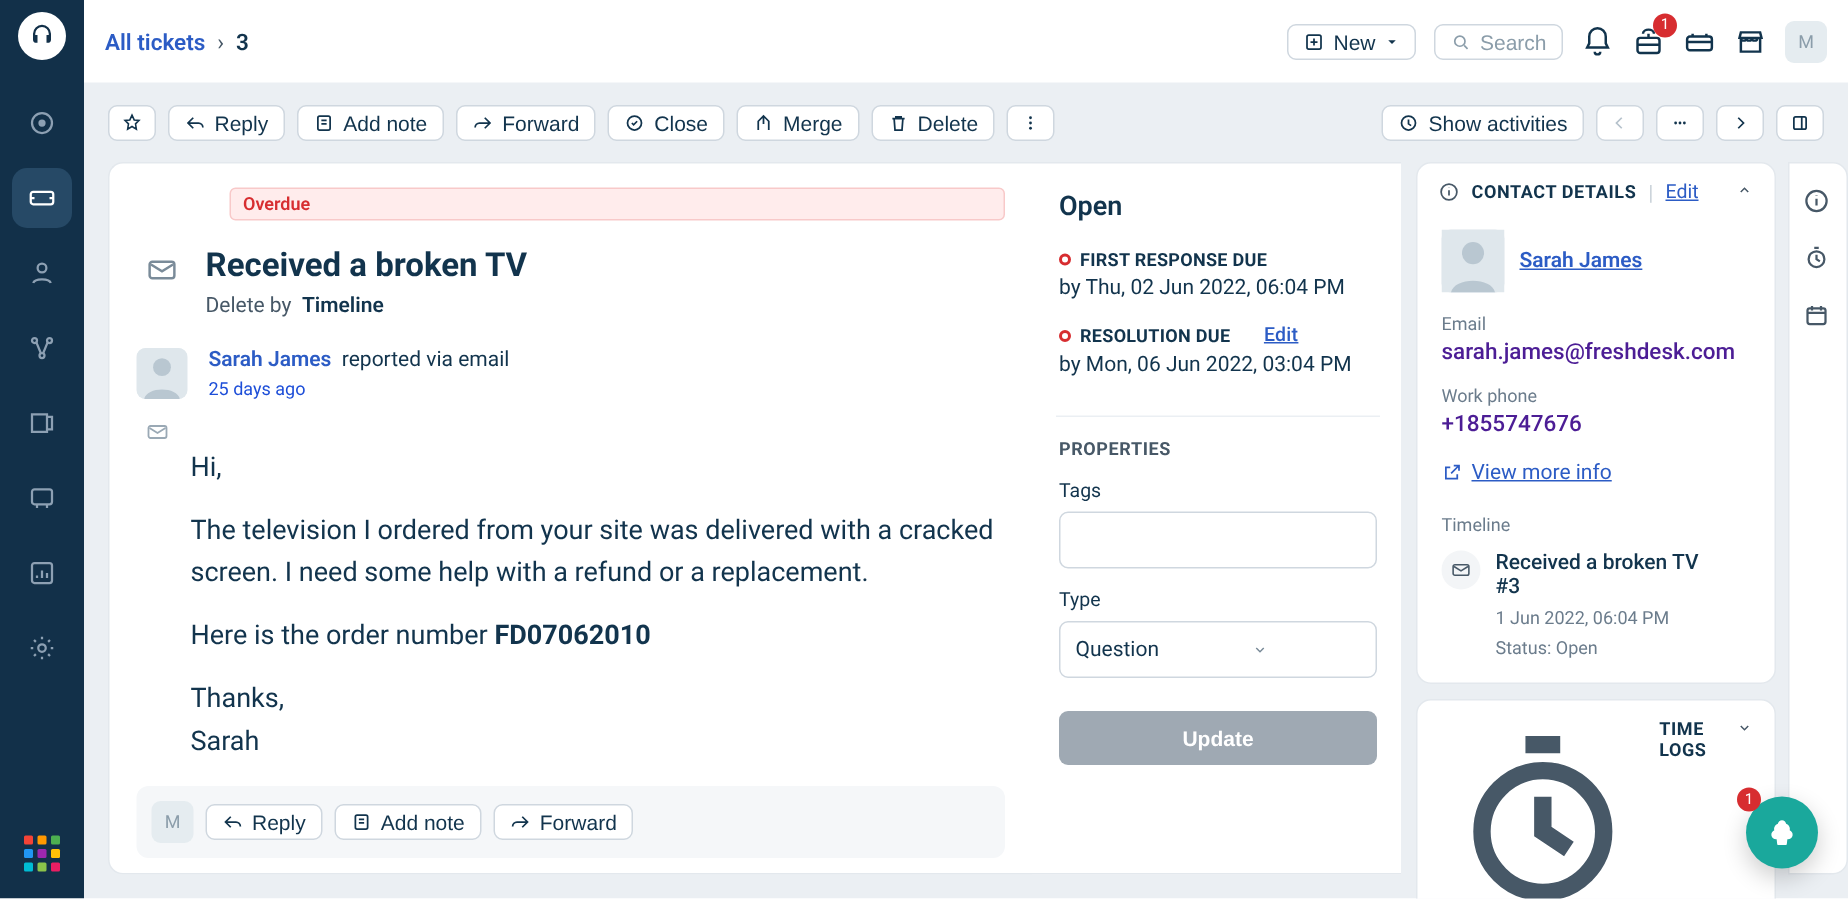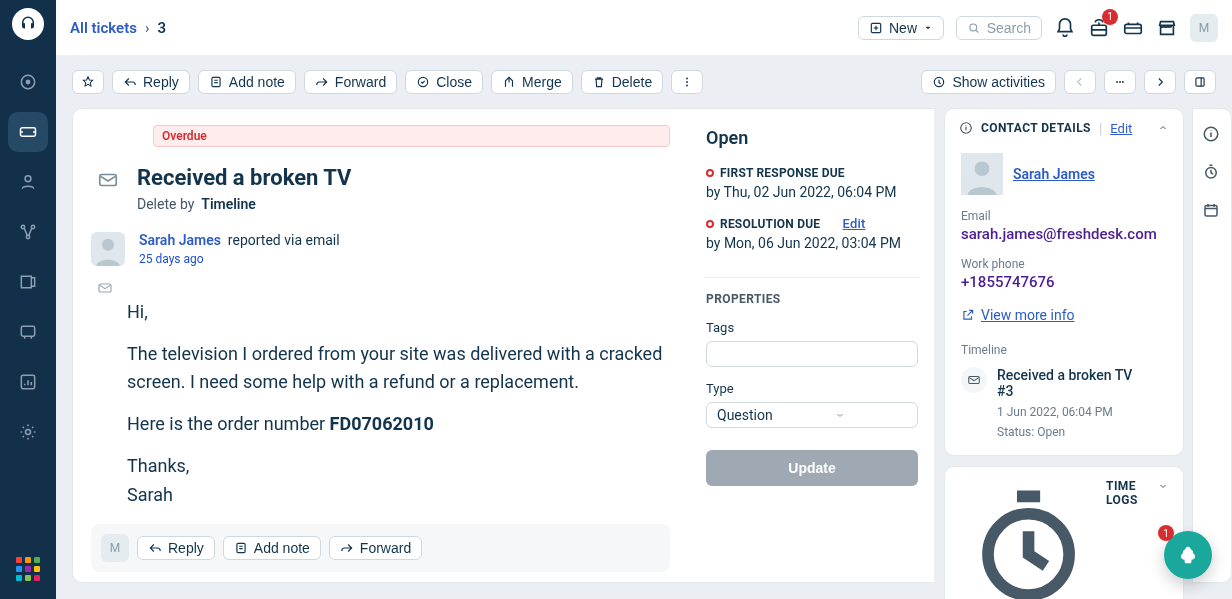--- a/index.html
+++ b/index.html
@@ -135,21 +135,21 @@
   .status-title { font-size:18px; font-weight:600; margin-bottom:18px;}
   .sla { margin-bottom:16px; }
   .sla-head { display:flex;align-items:center; gap:6px; font-size:12px; font-weight:700; color:#12344d; letter-spacing:.2px;}
   .sla-head .dot { width:8px;height:8px;border-radius:50%; background:#fff; border:2px solid var(--red); }
   .sla-head a { color:var(--blue); font-weight:500; font-size:13px; margin-left:4px;}
   .sla .when { color:#12344d; margin-top:4px;}
   .divider { border:none;border-top:1px solid #ebeff3; margin:10px -2px 14px;}
   .sect-label { font-size:12px; font-weight:700; letter-spacing:.4px; color:#475867;}
   .field-label { font-size:13px; color:#12344d; margin:14px 0 6px;}
   .input {
-    width:100%; height:26px; border:1px solid var(--border); border-radius:6px;
+    width:100%; height:38px; border:1px solid var(--border); border-radius:6px;
     padding:0 10px; background:#fff; display:flex;align-items:center; color:#12344d;
     justify-content:space-between;
   }
   .input.select::after { content:''; }
   .input .chev-svg { width:12px;height:12px; color:#7a8b99;}
   .update-btn {
     margin-top:22px; width:100%; height:36px; border:none; border-radius:6px;
     background:#9fa9b3; color:#fff; font-weight:600; font-size:14px;
   }
 

